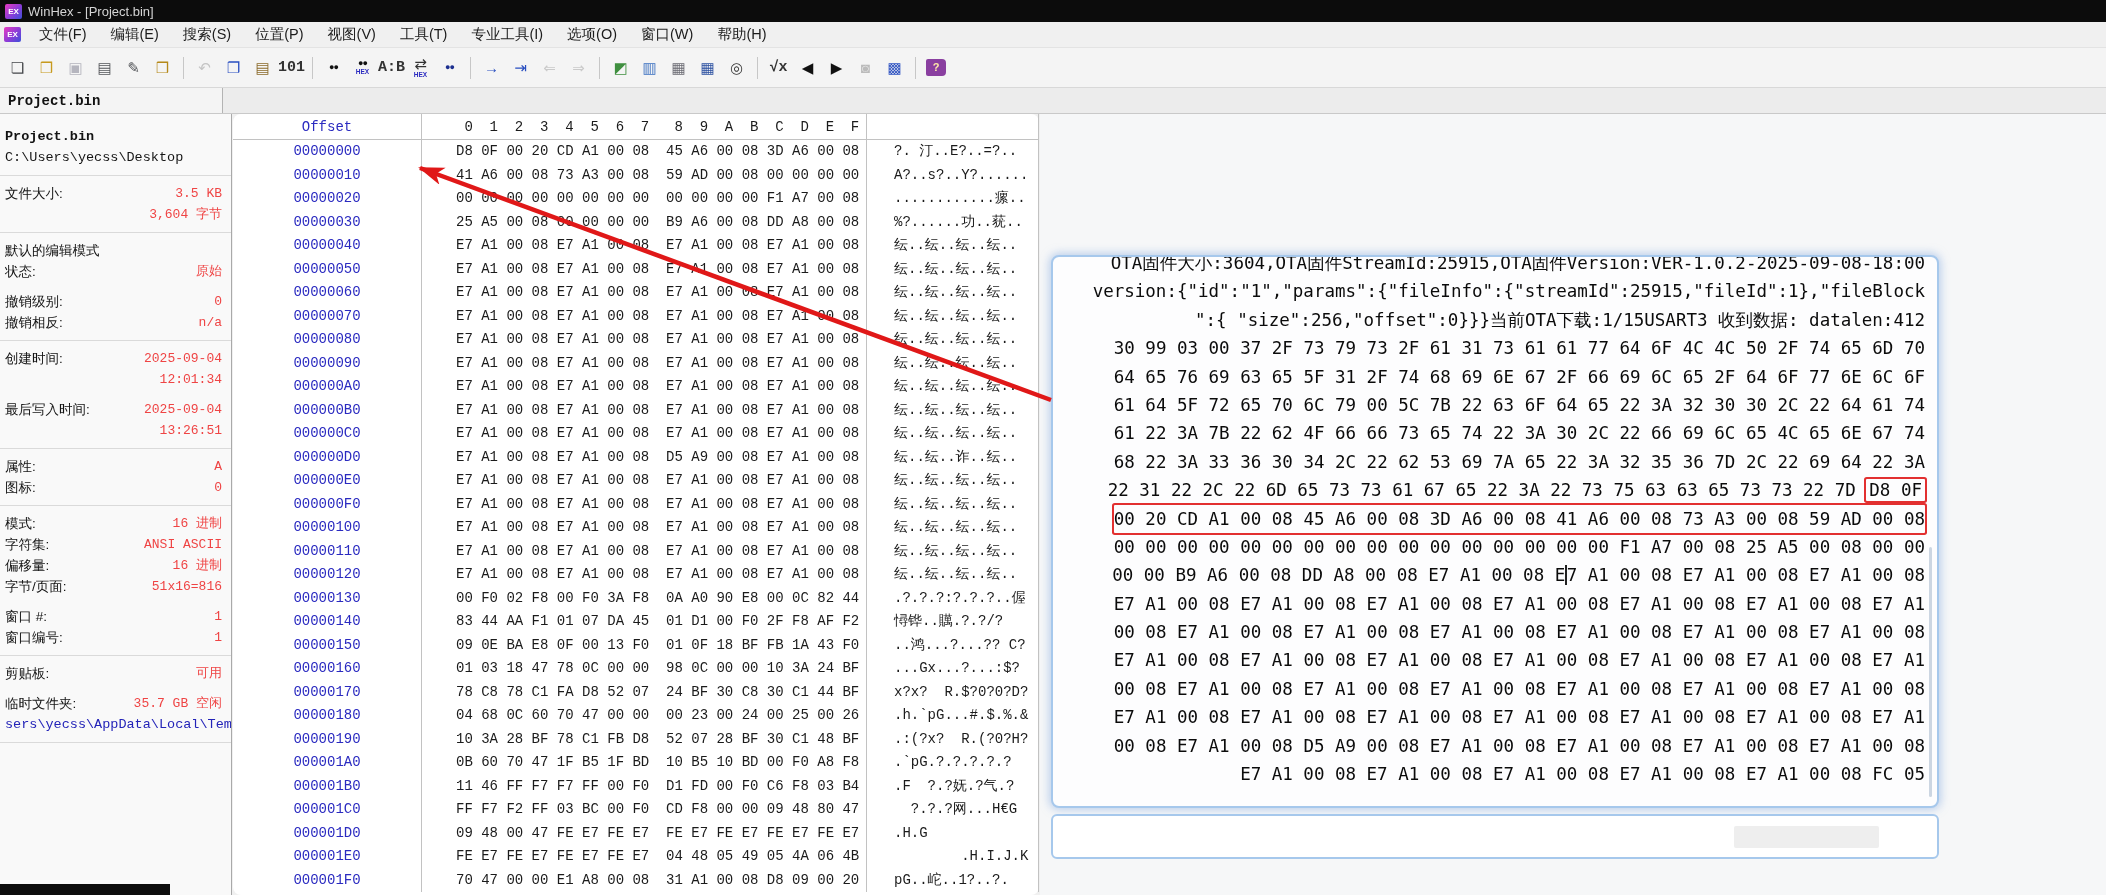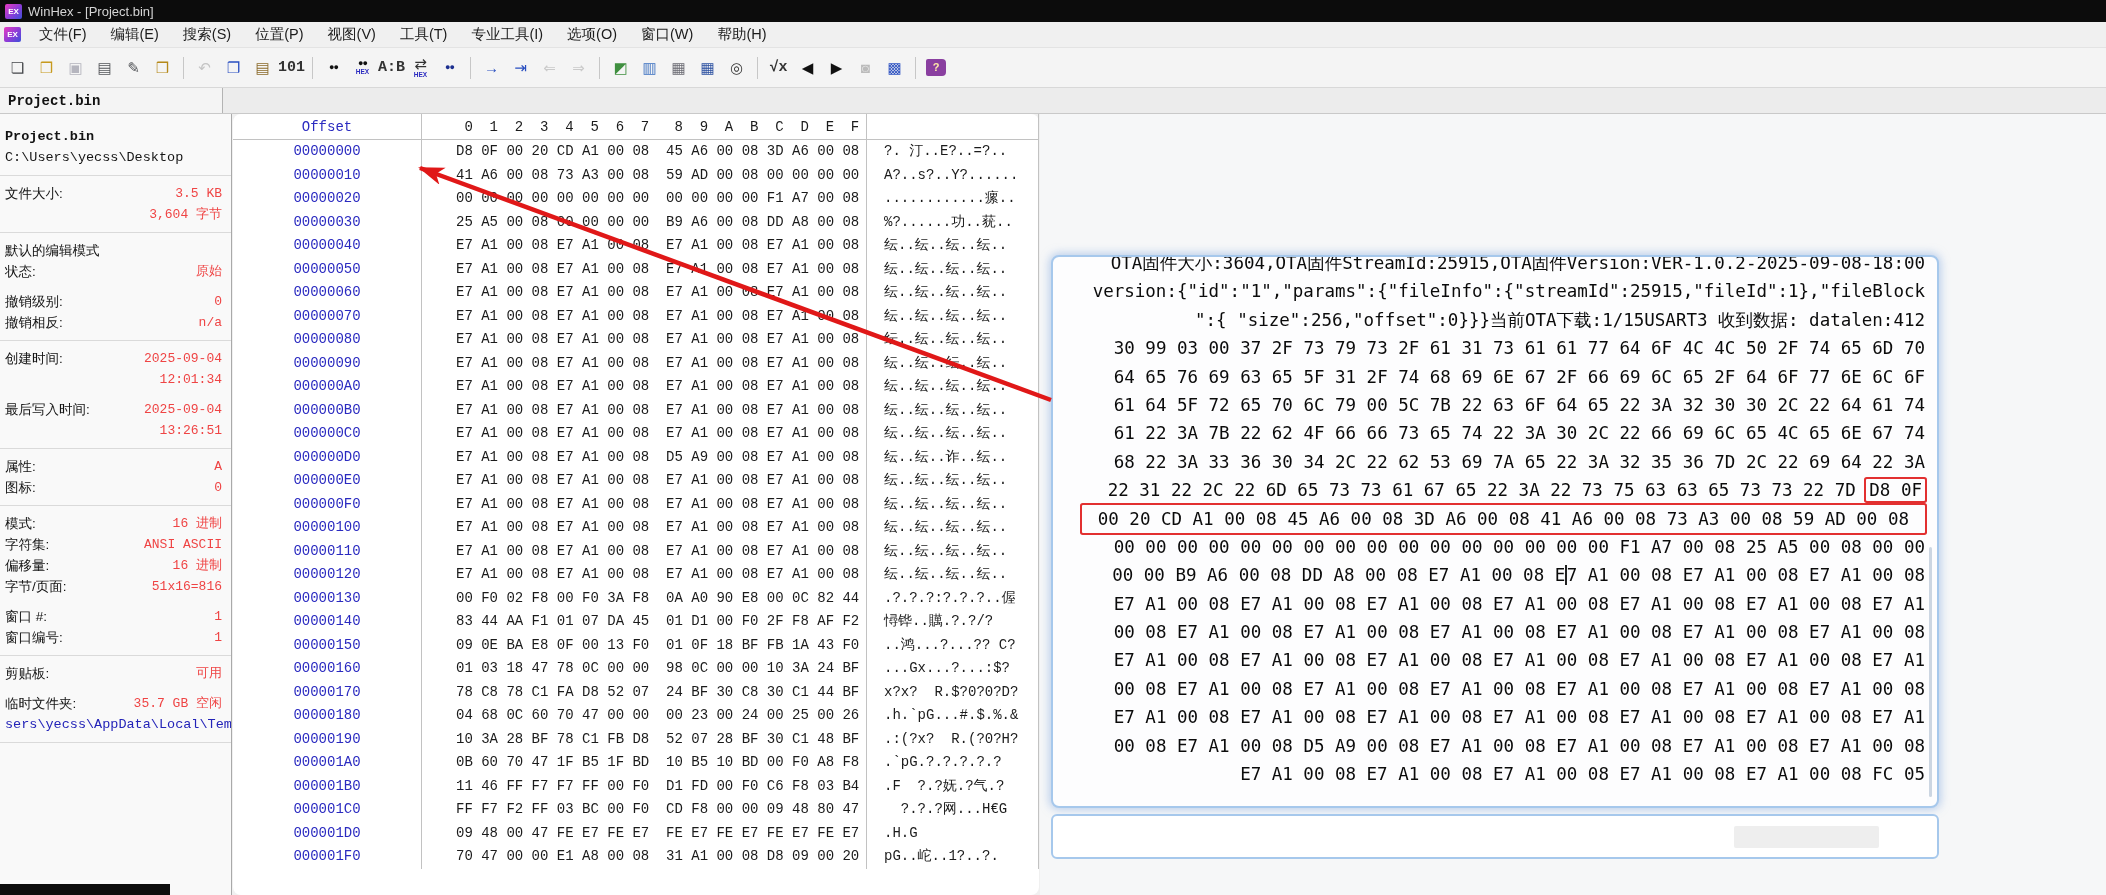--- a/index.html
+++ b/index.html
@@ -58,39 +58,39 @@
   .igap { height:9px; }
 
   
   .hexpane { position:absolute; left:233px; top:0; width:806px; bottom:0; background:#ffffff;
     font-family:"Liberation Mono","DejaVu Sans Mono",monospace; font-size:14px;border-radius:8px; }
   .hexhead { display:flex; height:26px; line-height:26px; color:#2a2ac0; }
   .hexbody { position:absolute; top:26px; left:0; right:0; bottom:0; }
   .hexrow { display:flex; height:23.5px; line-height:23.5px; }
   .ho { width:188px; text-align:center; color:#2a2ac0; }
   .hb { width:445px; padding-left:34px; white-space:pre; border-left:1px solid #c2c2c2; color:#1b1b1b; }
-  .ha { flex:1; padding-left:17px; white-space:pre; border-left:1px solid #c2c2c2;
+  .ha { flex:1; padding-left:27px; white-space:pre; border-left:1px solid #c2c2c2;
         border-right:1px solid #c2c2c2; color:#1b1b1b; overflow:hidden; }
   .hexhead .hb, .hexhead .ha { border-bottom:1px solid #c2c2c2; }
   .hexhead .ho { border-bottom:1px solid #c2c2c2; }
 
   
   .clientbg { position:absolute; left:1040px; right:0; top:0; bottom:0; background:#f6f7f8; }
 
   
   .overlay { position:absolute; left:1051px; top:141px; width:888px; height:553px;
     background:#fdfdfe; border:2px solid #a6c8ec; border-radius:8px;
     box-shadow:0 0 9px 2px rgba(140,175,225,.55); overflow:hidden; z-index:20; }
   .olines { margin-top:-12px; padding:4px 12px; white-space:pre;
     font-family:"DejaVu Sans Mono","Liberation Mono",monospace; font-size:17.5px;
     line-height:28.4px; color:#0b0b0b; }
   .oline { height:28.4px;text-align:right; }
   .redbox { box-shadow:0 0 0 2px #e23030; border-radius:1px; }
   .redbox.tail { padding:1px 3px; }
-  .redbox.full { display:inline-block; padding:0 16px; margin-left:-4px; }
+  .redbox.full { display:inline-block; padding:0 0; margin-left:-4px; }
   .caret { display:inline-block; width:1.5px; height:20px; background:#222;
     vertical-align:-4px; }
   .ovsb { position:absolute; right:5px; top:290px; width:3px; height:250px;
     background:#ccd6e2; border-radius:2px; }
 
   .sendbox { position:absolute; left:1051px; top:700px; width:888px; height:45px;
     background:#fff; border:2px solid #a6c8ec; border-radius:6px; z-index:20; }
   .sendblock { position:absolute; right:58px; top:10px; width:145px; height:22px;
     background:#eeeeee; border-radius:2px; }
 
@@ -488,20 +488,25 @@
           <div class="ho">000001C0</div>
           <div class="hb">FF F7 F2 FF 03 BC 00 F0  CD F8 00 00 09 48 80 47</div>
           <div class="ha">  ?.?.?网...H€G</div>
         </div>
         <div class="hexrow">
           <div class="ho">000001D0</div>
           <div class="hb">09 48 00 47 FE E7 FE E7  FE E7 FE E7 FE E7 FE E7</div>
           <div class="ha">.H.G</div>
         </div>
         <div class="hexrow">
+          <div class="ho">000001E0</div>
+          <div class="hb">FE E7 FE E7 FE E7 FE E7  04 48 05 49 05 4A 06 4B</div>
+          <div class="ha">        .H.I.J.K</div>
+        </div>
+        <div class="hexrow">
           <div class="ho">000001F0</div>
           <div class="hb">70 47 00 00 E1 A8 00 08  31 A1 00 08 D8 09 00 20</div>
           <div class="ha">pG..岮..1?..?. </div>
         </div>
       </div>
   </div>
 
   <div class="overlay">
     <div class="olines" id="olines"><div class="oline">OTA固件大小:3604,OTA固件StreamId:25915,OTA固件Version:VER-1.0.2-2025-09-08-18:00</div><div class="oline">version:{"id":"1","params":{"fileInfo":{"streamId":25915,"fileId":1},"fileBlock</div><div class="oline">":{ "size":256,"offset":0}}}当前OTA下载:1/15USART3 收到数据: datalen:412</div><div class="oline">30 99 03 00 37 2F 73 79 73 2F 61 31 73 61 61 77 64 6F 4C 4C 50 2F 74 65 6D 70</div><div class="oline">64 65 76 69 63 65 5F 31 2F 74 68 69 6E 67 2F 66 69 6C 65 2F 64 6F 77 6E 6C 6F</div><div class="oline">61 64 5F 72 65 70 6C 79 00 5C 7B 22 63 6F 64 65 22 3A 32 30 30 2C 22 64 61 74</div><div class="oline">61 22 3A 7B 22 62 4F 66 66 73 65 74 22 3A 30 2C 22 66 69 6C 65 4C 65 6E 67 74</div><div class="oline">68 22 3A 33 36 30 34 2C 22 62 53 69 7A 65 22 3A 32 35 36 7D 2C 22 69 64 22 3A</div><div class="oline">22 31 22 2C 22 6D 65 73 73 61 67 65 22 3A 22 73 75 63 63 65 73 73 22 7D <span class="redbox tail">D8 0F</span></div><div class="oline"><span class="redbox full">00 20 CD A1 00 08 45 A6 00 08 3D A6 00 08 41 A6 00 08 73 A3 00 08 59 AD 00 08</span></div><div class="oline">00 00 00 00 00 00 00 00 00 00 00 00 00 00 00 00 F1 A7 00 08 25 A5 00 08 00 00</div><div class="oline">00 00 B9 A6 00 08 DD A8 00 08 E7 A1 00 08 E<span class="caret"></span>7 A1 00 08 E7 A1 00 08 E7 A1 00 08</div><div class="oline">E7 A1 00 08 E7 A1 00 08 E7 A1 00 08 E7 A1 00 08 E7 A1 00 08 E7 A1 00 08 E7 A1</div><div class="oline">00 08 E7 A1 00 08 E7 A1 00 08 E7 A1 00 08 E7 A1 00 08 E7 A1 00 08 E7 A1 00 08</div><div class="oline">E7 A1 00 08 E7 A1 00 08 E7 A1 00 08 E7 A1 00 08 E7 A1 00 08 E7 A1 00 08 E7 A1</div><div class="oline">00 08 E7 A1 00 08 E7 A1 00 08 E7 A1 00 08 E7 A1 00 08 E7 A1 00 08 E7 A1 00 08</div><div class="oline">E7 A1 00 08 E7 A1 00 08 E7 A1 00 08 E7 A1 00 08 E7 A1 00 08 E7 A1 00 08 E7 A1</div><div class="oline">00 08 E7 A1 00 08 D5 A9 00 08 E7 A1 00 08 E7 A1 00 08 E7 A1 00 08 E7 A1 00 08</div><div class="oline">E7 A1 00 08 E7 A1 00 08 E7 A1 00 08 E7 A1 00 08 E7 A1 00 08 FC 05</div></div>
     <div class="ovsb"></div>

